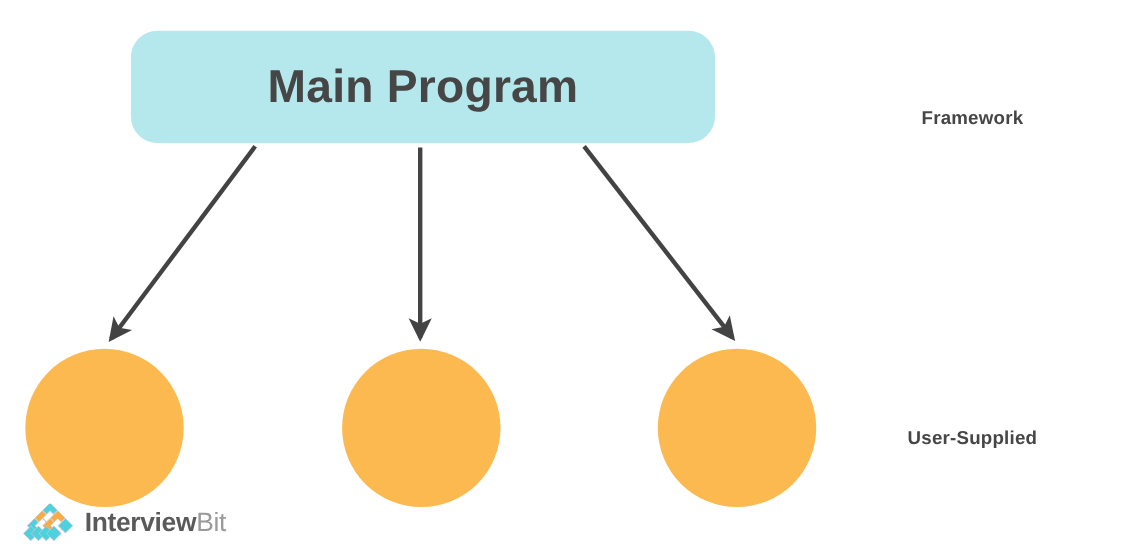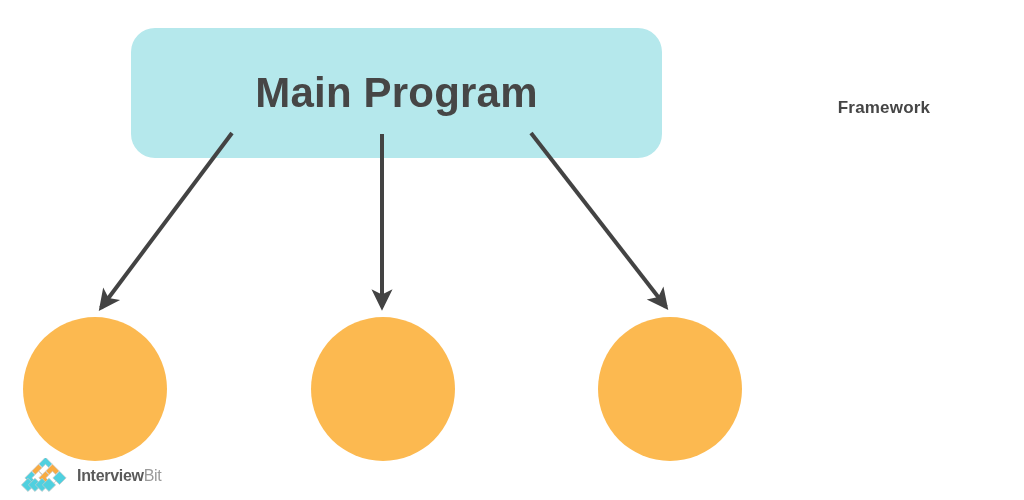--- a/index.html
+++ b/index.html
@@ -19,24 +19,24 @@
     position: absolute;
     left: 0;
     top: 0;
     width: 1024px;
     height: 500px;
   }
 
   
   .main-box {
     position: absolute;
-    left: 131px;
+    left: 119px;
     top: 28px;
     width: 531px;
-    height: 130px;
+    height: 102px;
     background: #b5e8ec;
     border-radius: 24px;
     display: flex;
     align-items: center;
     justify-content: center;
     box-sizing: border-box;
   }
   .main-box-label {
     font-size: 42px;
     font-weight: bold;
@@ -95,21 +95,21 @@
   .logo {
     position: absolute;
     left: 20px;
     top: 458px;
     display: flex;
     align-items: center;
     gap: 9px;
   }
   .logo-mark { display: block; }
   .logo-text {
-    font-size: 16px;
+    font-size: 24px;
     line-height: 1;
     white-space: nowrap;
     position: relative;
     top: 1px;
   }
   .logo-text .lt-interview {
     font-weight: bold;
     color: #5a5a5a;
     letter-spacing: -0.3px;
   }
@@ -150,20 +150,21 @@
 
   <div class="node-circle n1"></div>
   <div class="node-circle n2"></div>
   <div class="node-circle n3"></div>
 
   <div class="side-label framework">
     <span>Framework</span>
   </div>
 
   <div class="side-label user-code">
+    <div>User-Supplied</div>
   </div>
 
   <div class="logo">
     <svg class="logo-mark" width="48" height="34" viewBox="0 0 48 34">
       <g stroke="#c9c9c9" stroke-width="0.7">
 
         <rect x="20.8" y="1.2" width="9.4" height="9.4" fill="#4fd0df" transform="rotate(45 25.5 5.9)"></rect>
 
         <rect x="13.8" y="8.2" width="9.4" height="9.4" fill="#f8ab42" transform="rotate(45 18.5 12.9)"></rect>
         <rect x="20.8" y="8.2" width="9.4" height="9.4" fill="#ffffff" transform="rotate(45 25.5 12.9)"></rect>

